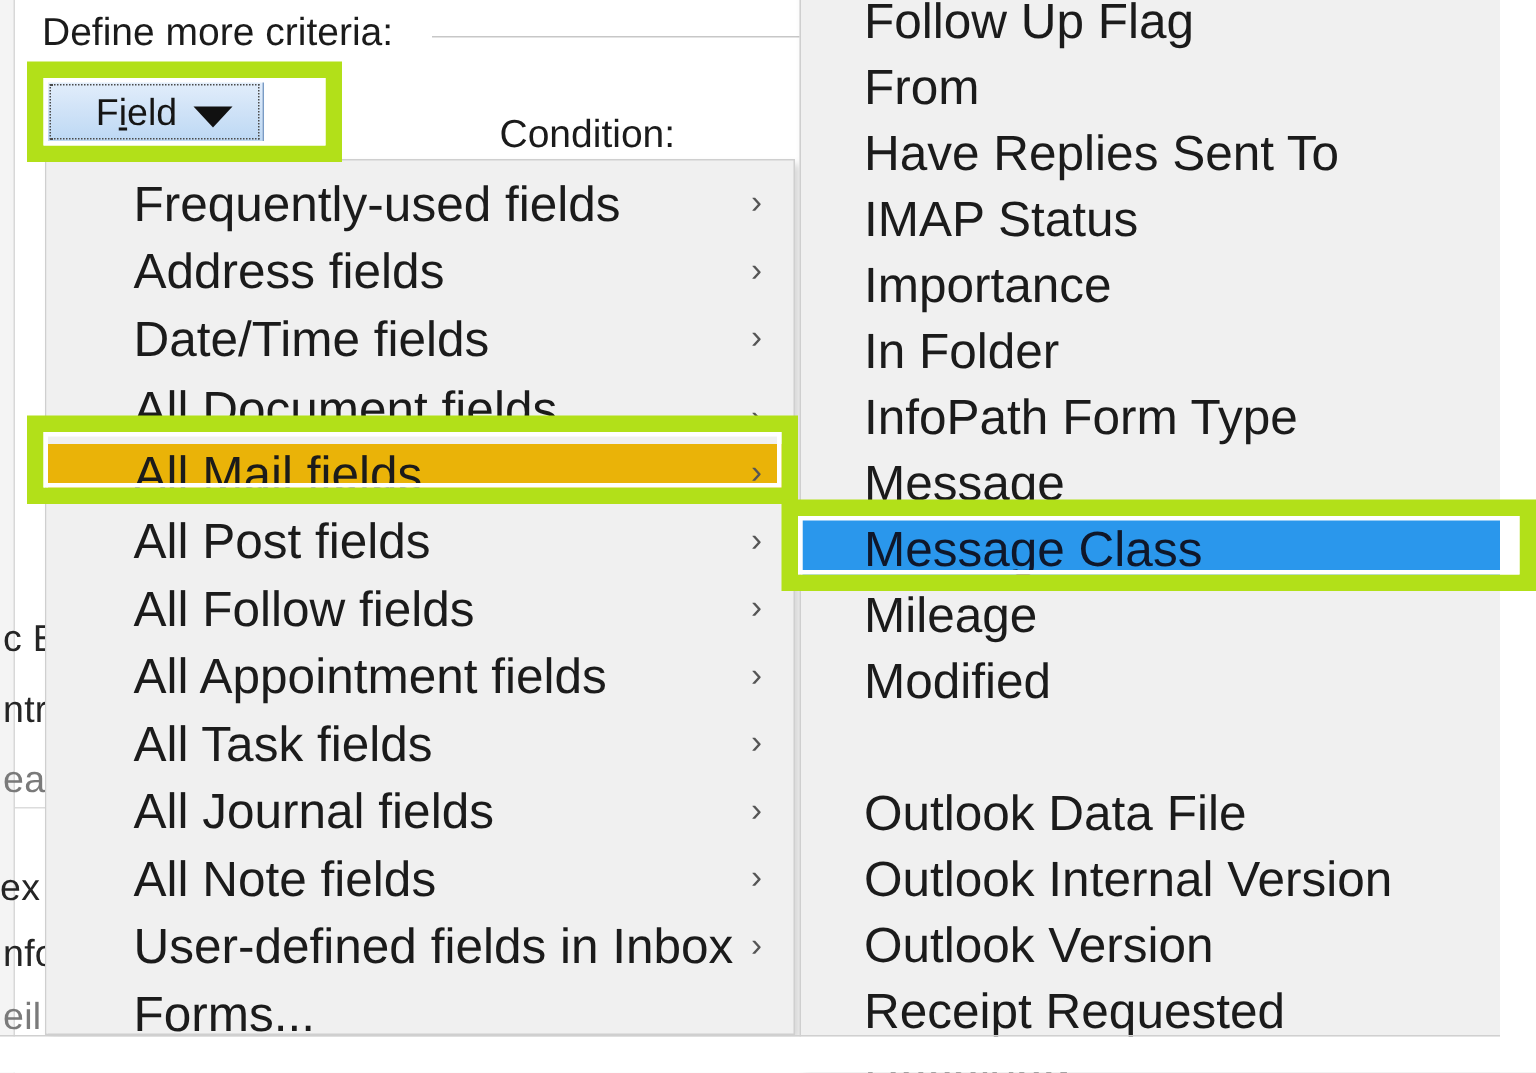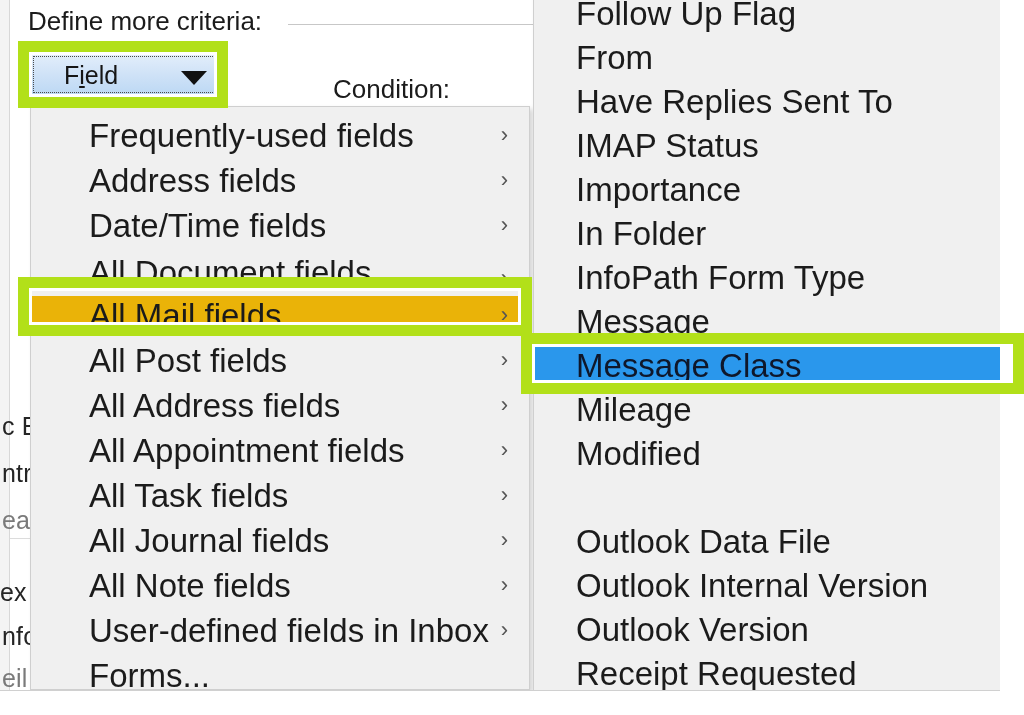--- a/index.html
+++ b/index.html
@@ -88,21 +88,21 @@
     position: absolute;
     left: 1000px; top: 0;
     width: 24px; height: 715px;
     background: #ffffff;
   }
 
   
   #field-button {
     position: absolute;
     left: 30px; top: 53px;
-    width: 198px; height: 43px;
+    width: 146px; height: 43px;
     background: linear-gradient(to bottom, #e3eefb 0%, #cfe2f7 50%, #bcd8f4 100%);
     border: 1px solid #7a9cc6;
     box-sizing: border-box;
   }
   #field-button-focus {
     position: absolute;
     left: 2px; top: 2px; right: 2px; bottom: 2px;
     border: 1px dotted #4a4a4a;
     pointer-events: none;
   }
@@ -247,21 +247,21 @@
     </div>
     <div class="menu-item hl-soft" style="top: 189px;">
       <span class="label">All Mail fields</span>
       <span class="chev">›</span>
     </div>
     <div class="menu-item" style="top: 234px;">
       <span class="label">All Post fields</span>
       <span class="chev">›</span>
     </div>
     <div class="menu-item" style="top: 279px;">
-      <span class="label">All Address fields</span>
+      <span class="label">All Follow fields</span>
       <span class="chev">›</span>
     </div>
     <div class="menu-item" style="top: 324px;">
       <span class="label">All Appointment fields</span>
       <span class="chev">›</span>
     </div>
     <div class="menu-item" style="top: 369px;">
       <span class="label">All Task fields</span>
       <span class="chev">›</span>
     </div>

